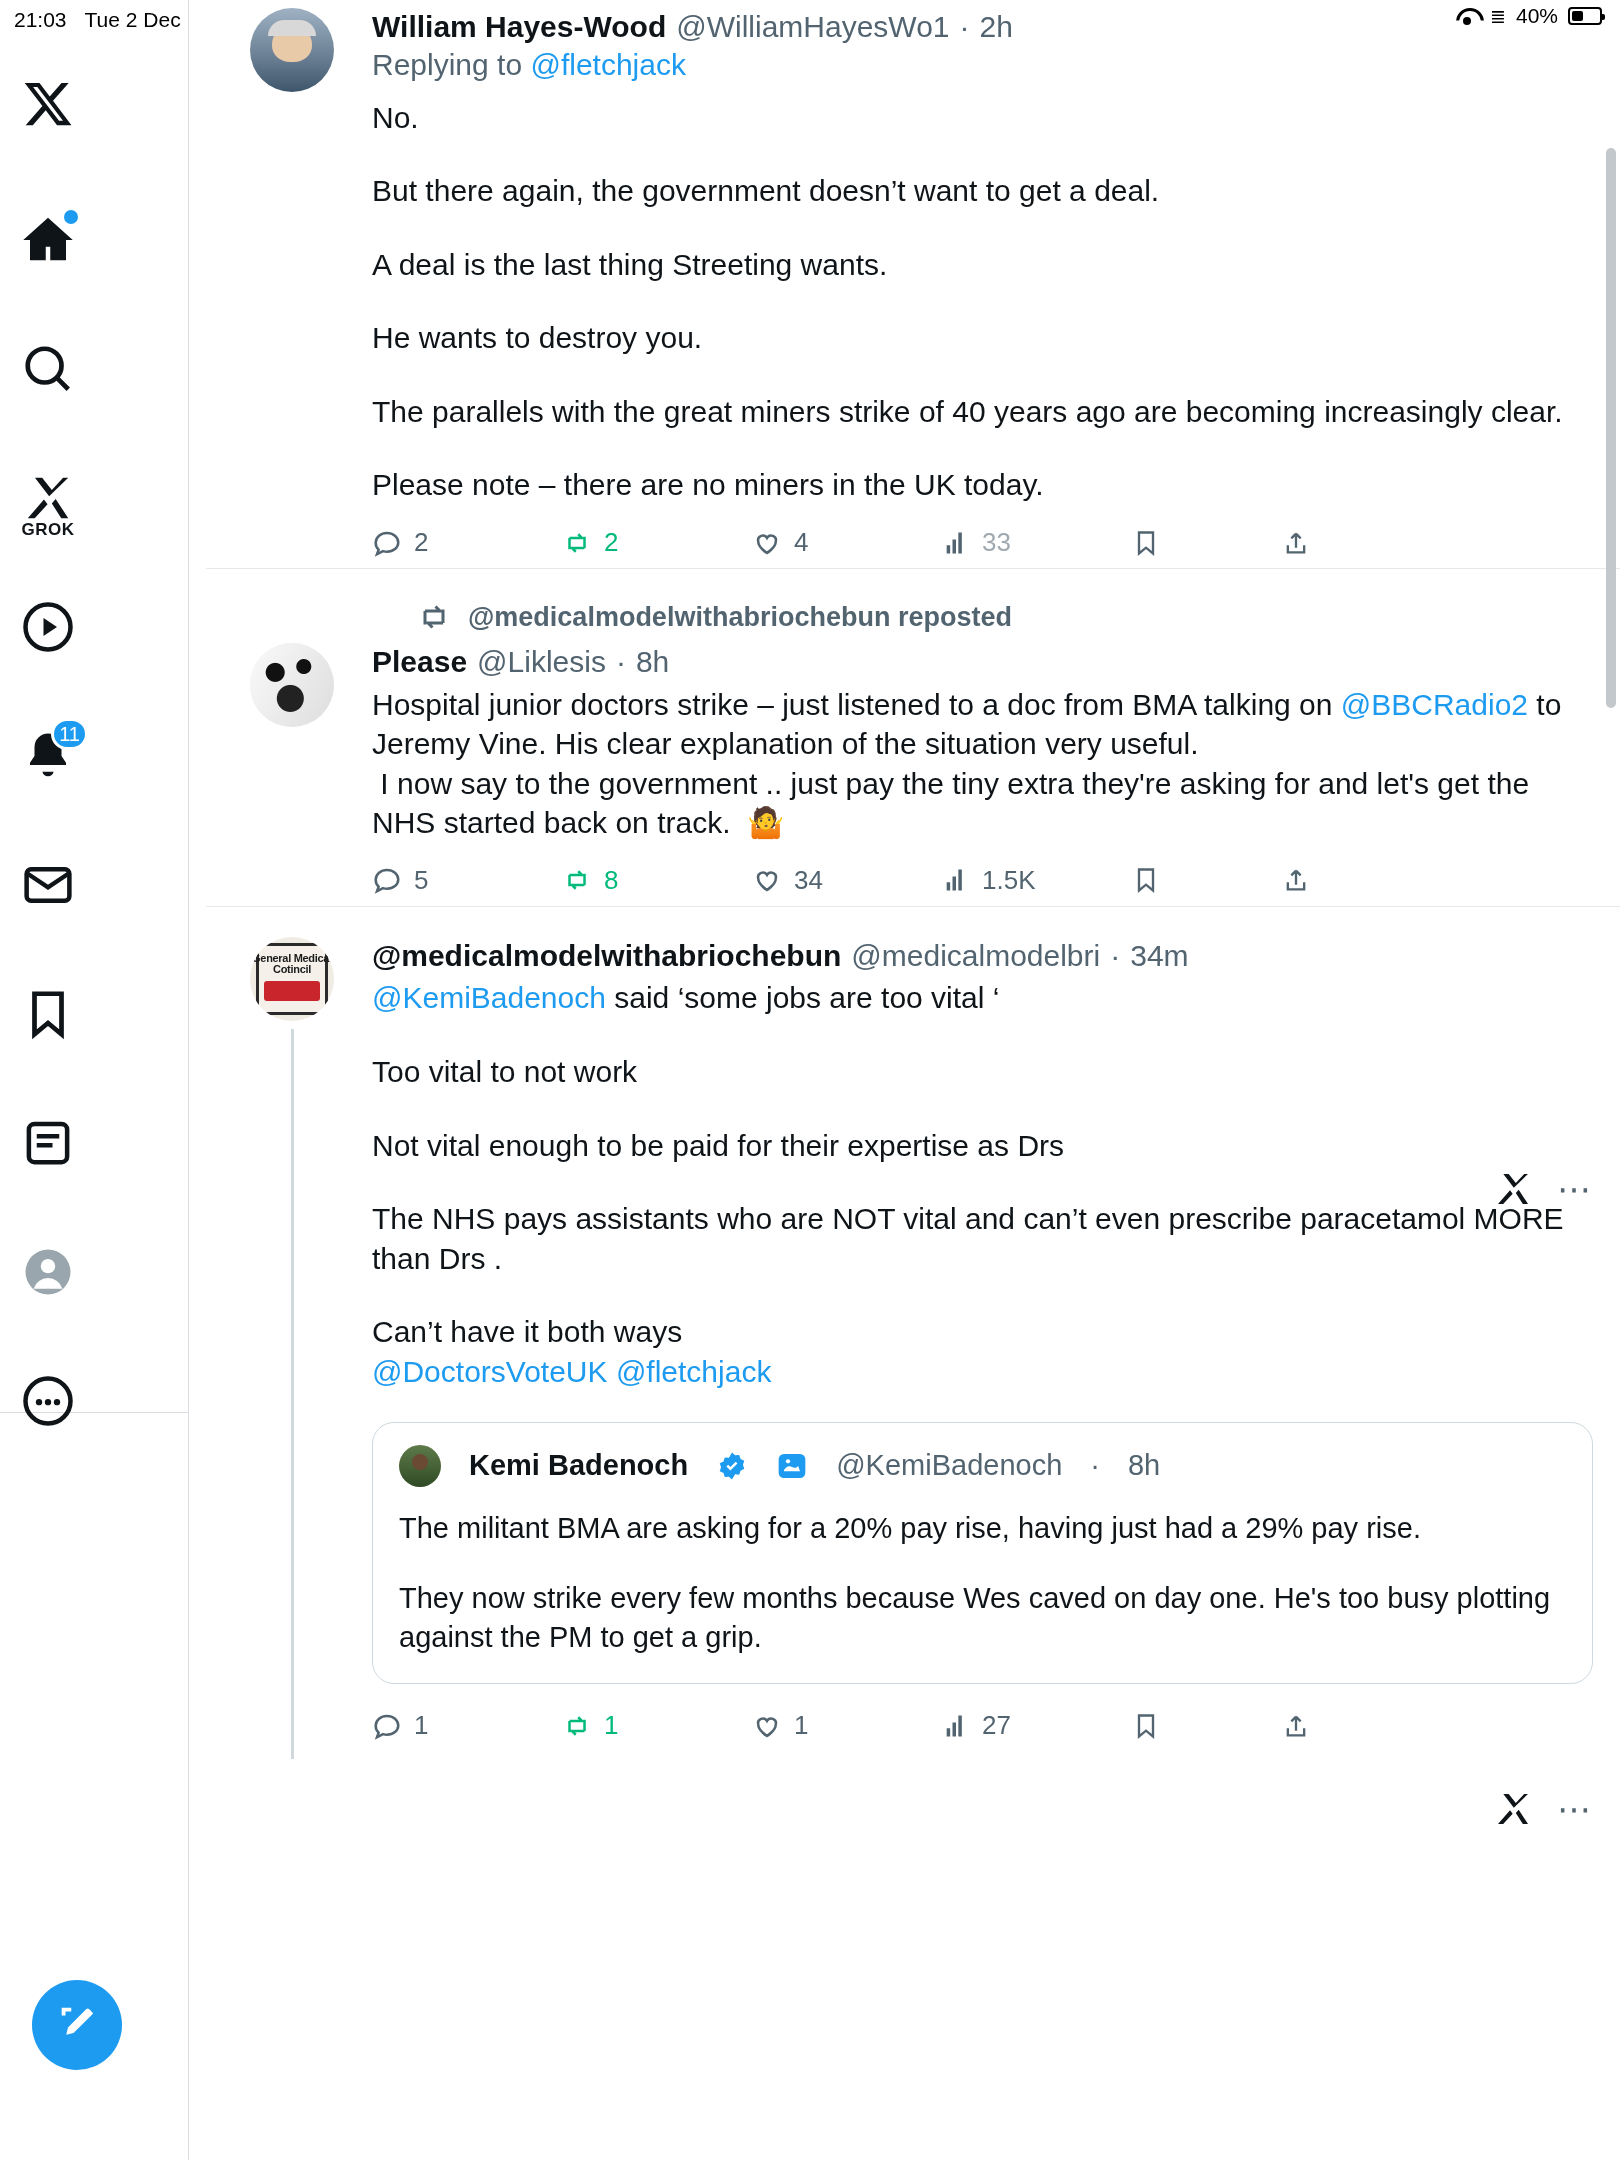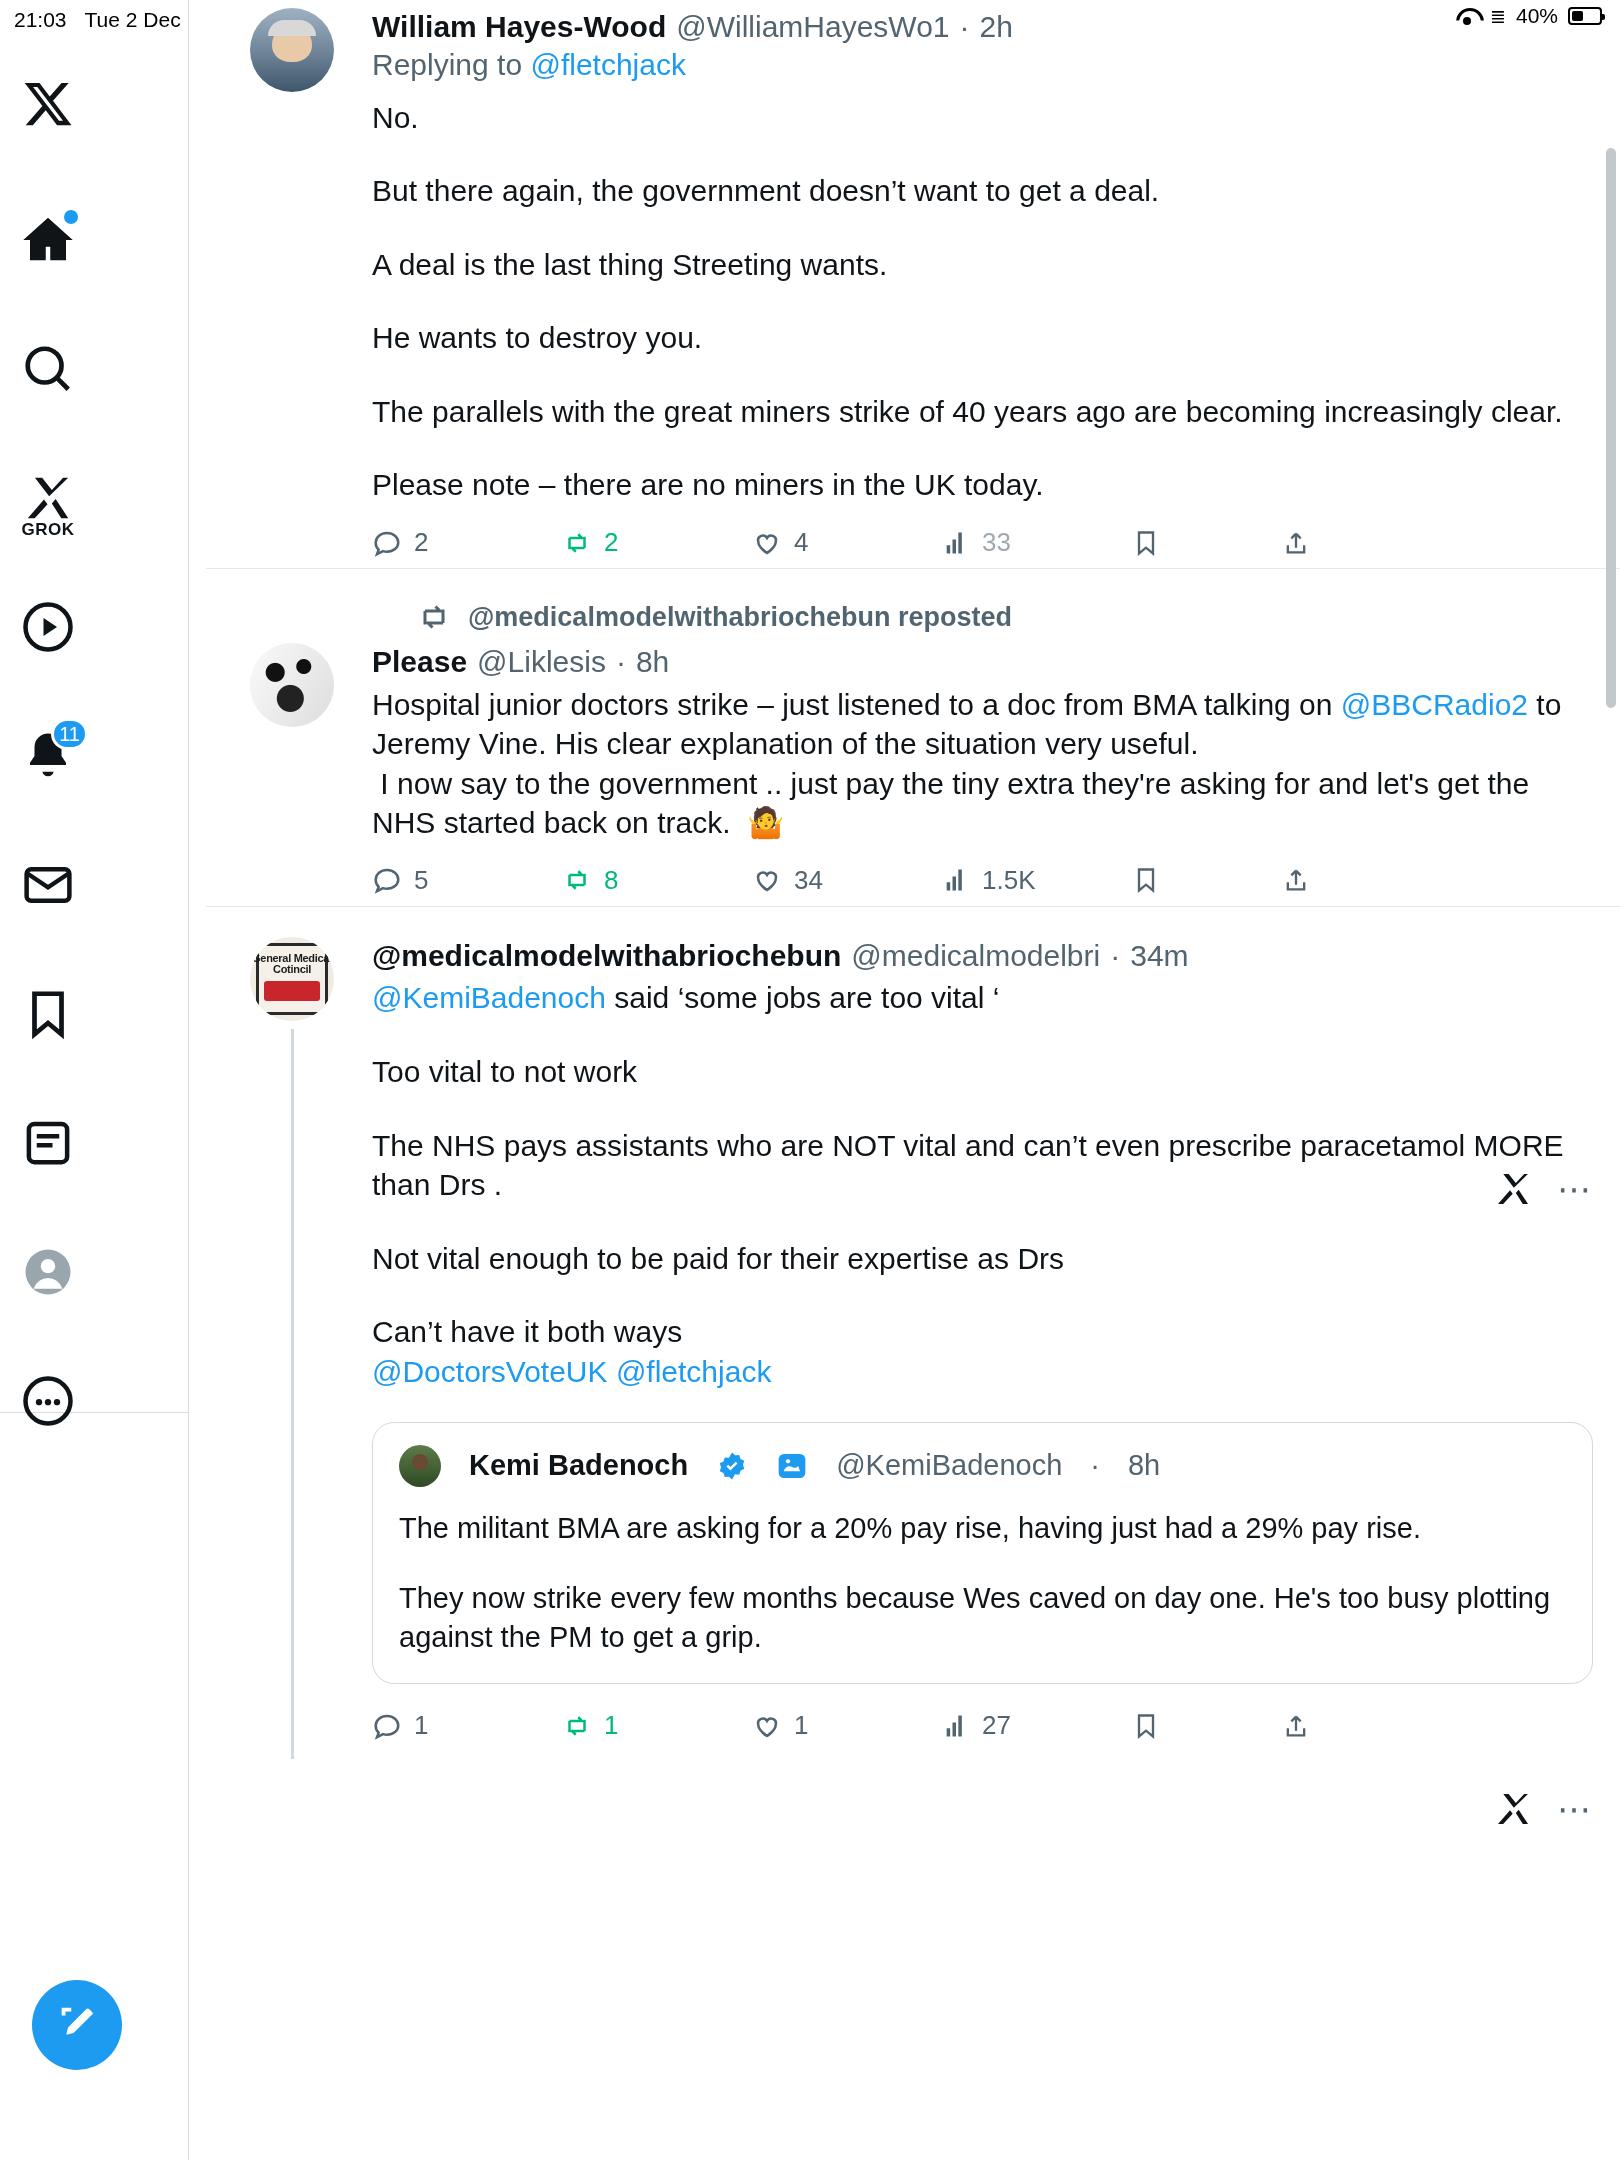--- a/index.html
+++ b/index.html
@@ -557,22 +557,22 @@
             <svg class="grok-badge" viewBox="0 0 24 24">
                 <path fill="#0f1419" d="M3 3h3.2l6.3 8.2L21 3h-2.3l-5 5.4L9.4 3H3zm0 18 7.2-8.3 1.6 2.1L6.1 21H3zm10.7-6.6 1.7-2 5.6 8.6h-3.1z"></path>
               </svg>
             <span class="more-dots">⋯</span>
           </span>
         </div>
 
         <div class="text" style="margin-top:4px"><span class="lnk">@KemiBadenoch</span><span> said ‘some jobs are too vital ‘</span></div>
 
         <div class="text para">Too vital to not work</div>
+        <div class="text para">Not vital enough to be paid for their expertise as Drs</div>
         <div class="text para">The NHS pays assistants who are NOT vital and can’t even prescribe paracetamol MORE than Drs .</div>
-        <div class="text para">Not vital enough to be paid for their expertise as Drs</div>
         <div class="text para">Can’t have it both ways</div>
         <div class="text tight"><span class="lnk">@DoctorsVoteUK</span> <span class="lnk">@fletchjack</span></div>
 
         <div class="quote">
           <div class="q-head">
             <span class="q-avatar av-kemi"></span>
             <span class="dname">Kemi Badenoch</span>
             <svg class="verified" viewBox="0 0 24 24">
                 <path fill="#1d9bf0" d="M12 1.8 14.3 4l3.1-.3 1 3 2.8 1.4-1 3 1 3-2.8 1.4-1 3-3.1-.3L12 22.2 9.7 20l-3.1.3-1-3L2.8 16l1-3-1-3 2.8-1.4 1-3 3.1.3z"></path>
                 <path fill="#fff" d="m10.8 15.4-3-3 1.3-1.3 1.7 1.7 4-4 1.3 1.3z"></path>

